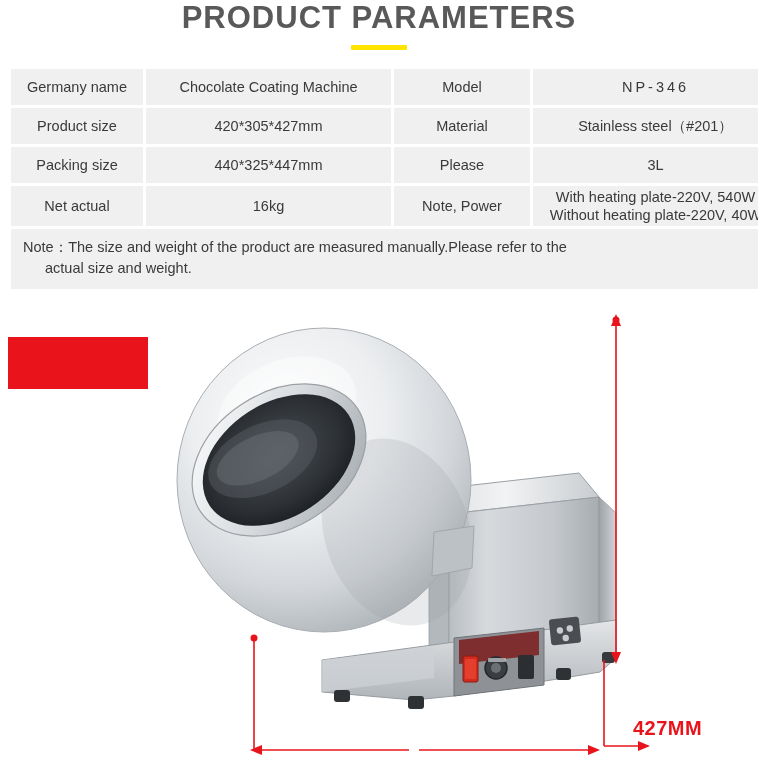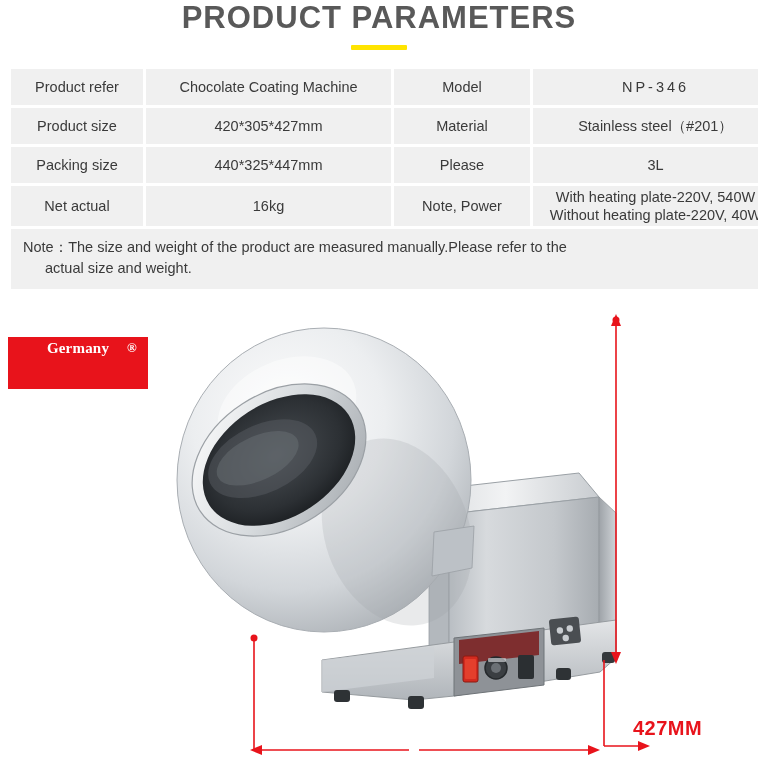--- a/index.html
+++ b/index.html
@@ -106,21 +106,21 @@
 
 <div class="page">
 
   <div class="title">PRODUCT PARAMETERS</div>
   <div class="title-underline"></div>
 
   <div class="spec-wrap">
     <table class="spec">
       <tbody>
           <tr>
-        <td class="label c1">Product refer</td>
+        <td class="label c1">Germany name</td>
         <td class="value c2">Chocolate Coating Machine</td>
         <td class="label c3">Model</td>
         <td class="value c4 model-val">NP-346</td>
       </tr>
       <tr>
         <td class="label c1">Product size</td>
         <td class="value c2">420*305*427mm</td>
         <td class="label c3">Material</td>
         <td class="value c4">Stainless steel（#201）</td>
       </tr>
@@ -143,24 +143,20 @@
         <td class="note-cell" colspan="4">
           <span>Note：The size and weight of the product are measured manually.Please refer to the</span>
           <span class="note-indent">actual size and weight.</span>
         </td>
       </tr>
     </tbody>
       </table>
   </div>
 
   <div class="brand">
-    <div class="b1">
-      <span>Germany</span>
-      <span class="reg">®</span>
-    </div>
   </div>
 
   <div class="photo">
     <svg class="machine" width="758" height="458" viewBox="0 0 758 458">
       <defs>
         <radialGradient id="panGrad" cx="38%" cy="30%" r="78%">
           <stop offset="0%" stop-color="#fdfdfd"></stop>
           <stop offset="42%" stop-color="#eceef0"></stop>
           <stop offset="72%" stop-color="#d2d6da"></stop>
           <stop offset="100%" stop-color="#a9aeb3"></stop>

